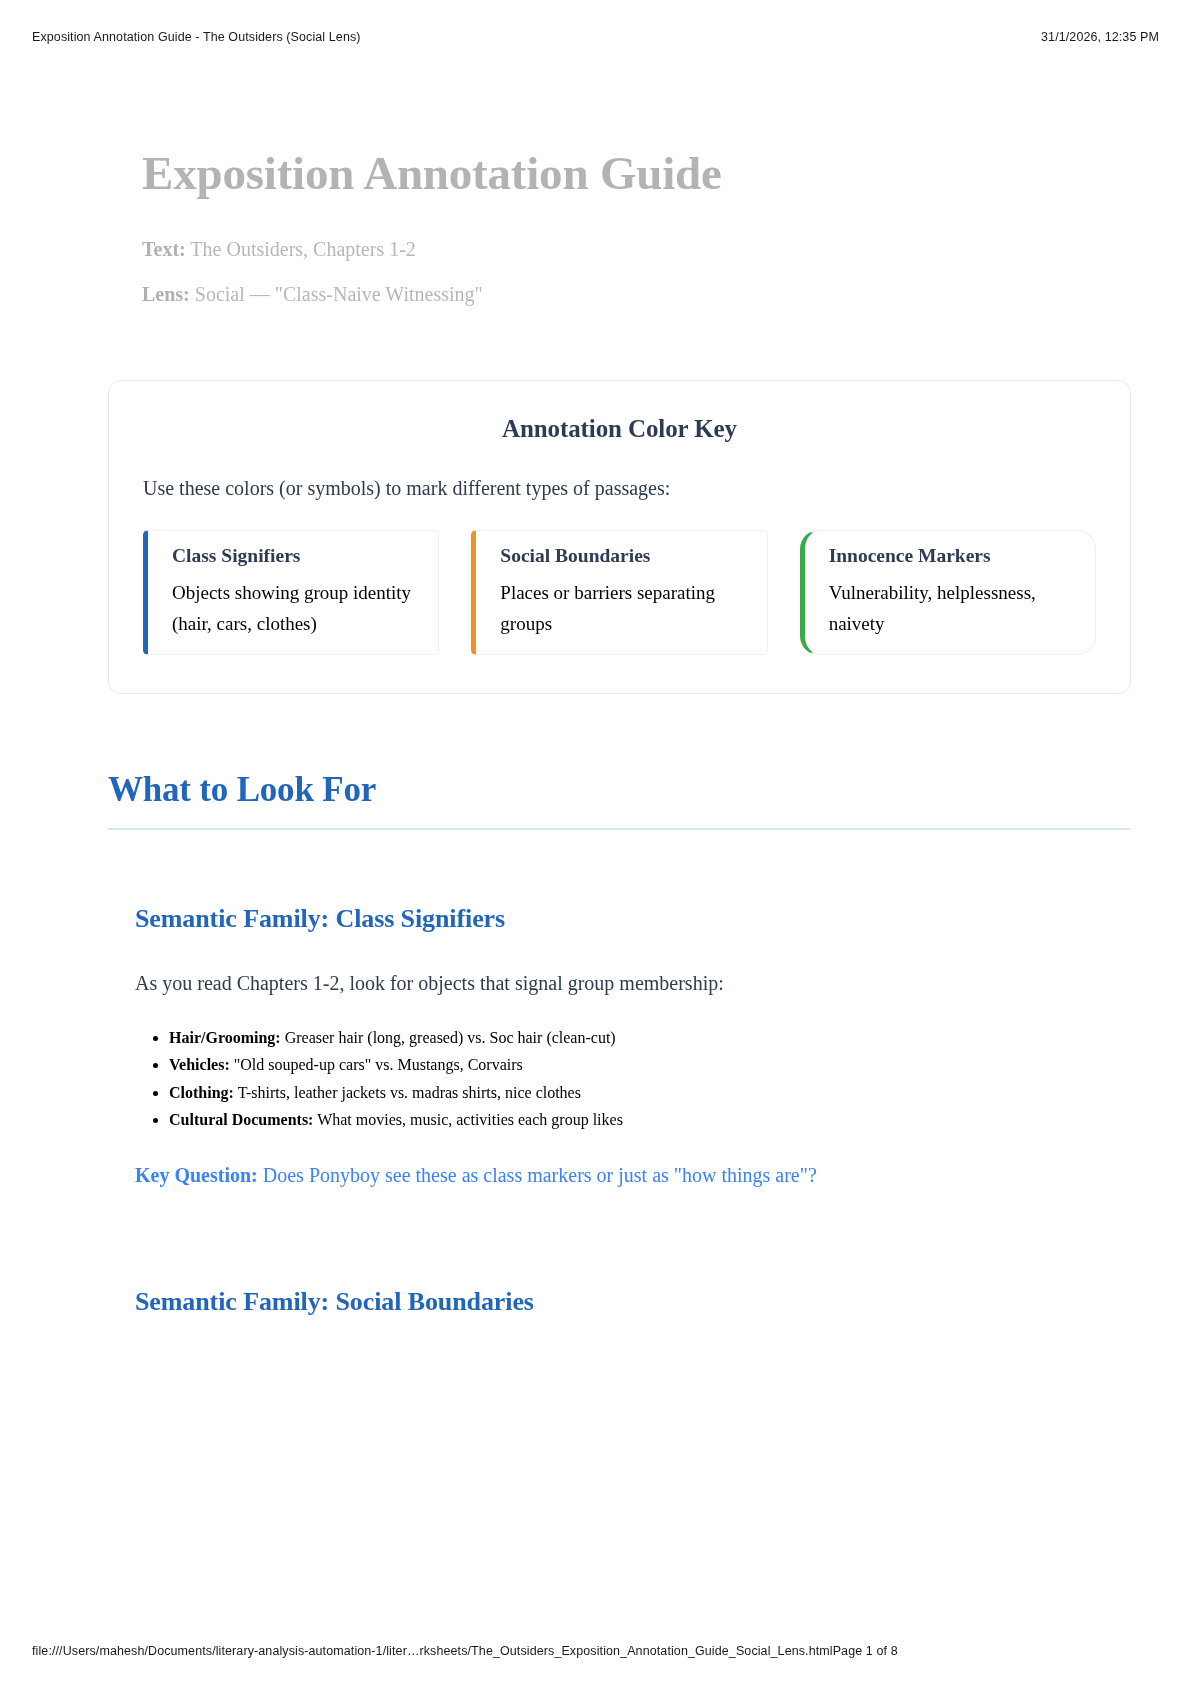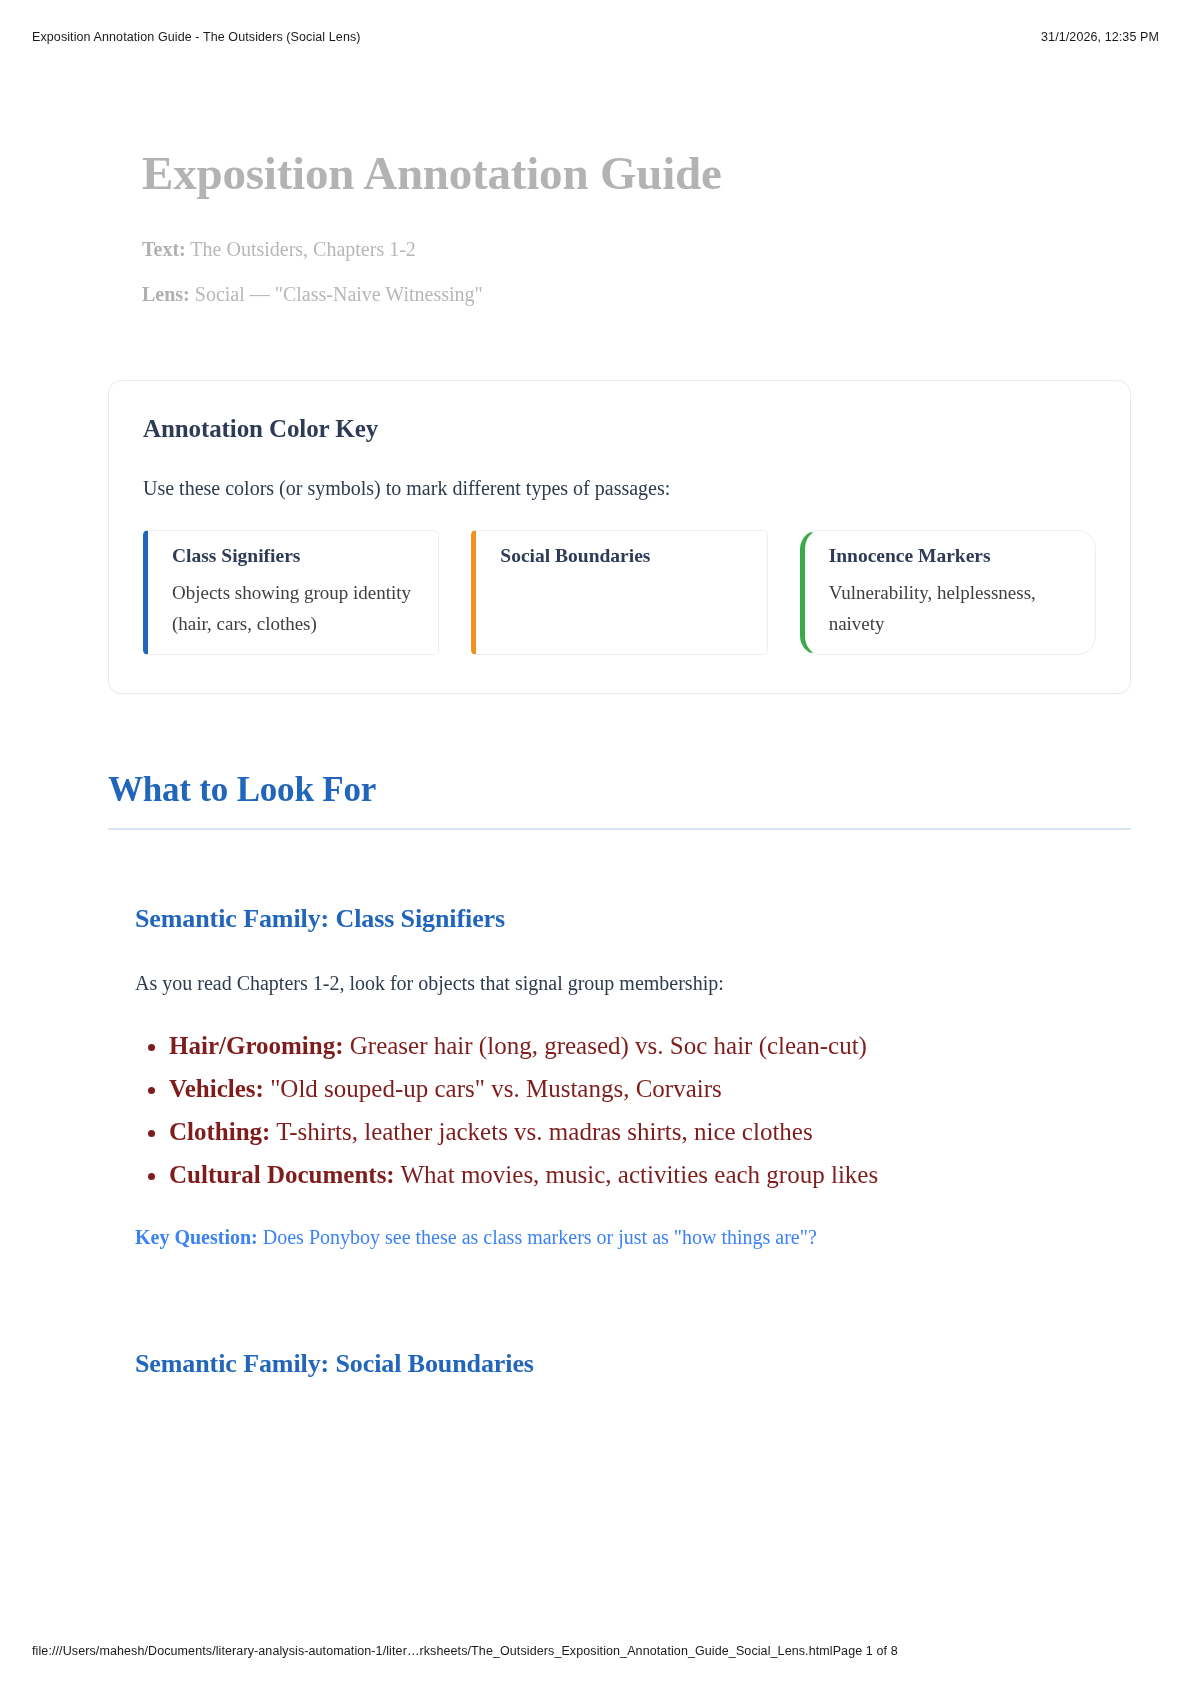--- a/index.html
+++ b/index.html
@@ -90,20 +90,21 @@
     padding: 34px 34px 38px 34px;
     background: #ffffff;
     box-shadow: 0 1px 2px rgba(0,0,0,0.02);
   }
   .key-box h2 {
     margin: 0 0 34px 0;
     font-size: 25px;
     font-weight: bold;
     color: #2d3b56;
     letter-spacing: -0.1px;
+    text-align: center;
   }
   .key-intro {
     margin: 0 0 30px 0;
     font-size: 20px;
     color: #2d3b4e;
   }
   .key-grid {
     display: flex;
     gap: 32px;
   }
@@ -118,21 +119,21 @@
     box-sizing: border-box;
   }
   .key-card .k-name {
     font-size: 19.5px;
     font-weight: bold;
     color: #2d3b56;
     margin-bottom: 11px;
   }
   .key-card .k-desc {
     font-size: 19px;
-    color: #404040;
+    color: #000000;
     line-height: 1.62;
     max-width: 260px;
   }
 
   
   h2.section-title {
     margin: 76px 4px 0 4px;
     font-size: 35px;
     font-weight: bold;
     color: #2166ba;
@@ -158,22 +159,22 @@
     color: #2d3b4e;
     line-height: 1.45;
   }
 
   ul.bullets {
     margin: 26px 0 0 31px;
     padding-left: 34px;
     list-style: disc;
   }
   ul.bullets li {
-    font-size: 25px;
-    color: #7f1d1d;
+    font-size: 16px;
+    color: #000000;
     line-height: 1.72;
   }
   ul.bullets li b { font-weight: bold; }
 
   p.key-question {
     margin: 30px 0 0 31px;
     font-size: 20px;
     color: #3b82f6;
   }
   p.key-question b { font-weight: bold; }
@@ -207,20 +208,21 @@
     <h2>Annotation Color Key</h2>
     <p class="key-intro">Use these colors (or symbols) to mark different types of passages:</p>
 
     <div class="key-grid">
       <div class="key-card" id="kc0" style="border-left-color: rgb(33, 102, 186);">
         <div class="k-name">Class Signifiers</div>
         <div class="k-desc">Objects showing group identity (hair, cars, clothes)</div>
       </div>
       <div class="key-card" id="kc1" style="border-left-color: rgb(240, 146, 30);">
         <div class="k-name">Social Boundaries</div>
+        <div class="k-desc">Places or barriers separating groups</div>
       </div>
       <div class="key-card" id="kc2" style="border-left-color: rgb(61, 170, 74); border-radius: 19px;">
         <div class="k-name">Innocence Markers</div>
         <div class="k-desc">Vulnerability, helplessness, naivety</div>
       </div>
     </div>
   </div>
 
   <h2 class="section-title">What to Look For</h2>
   <div class="section-rule"></div>

